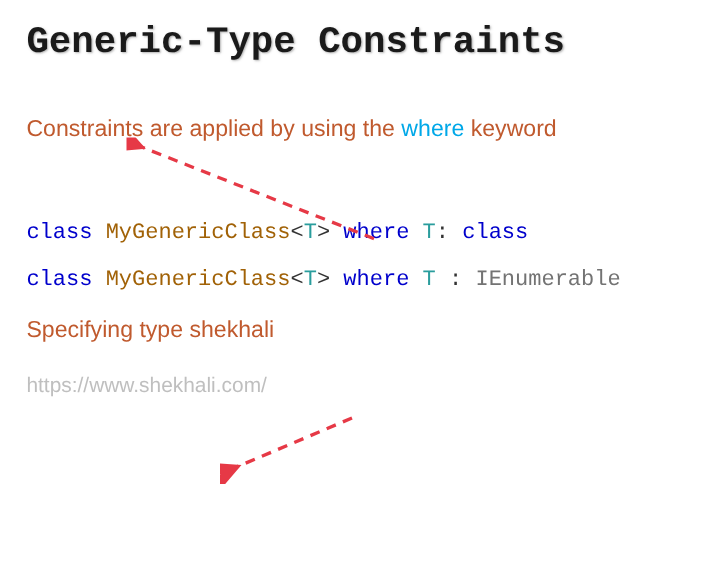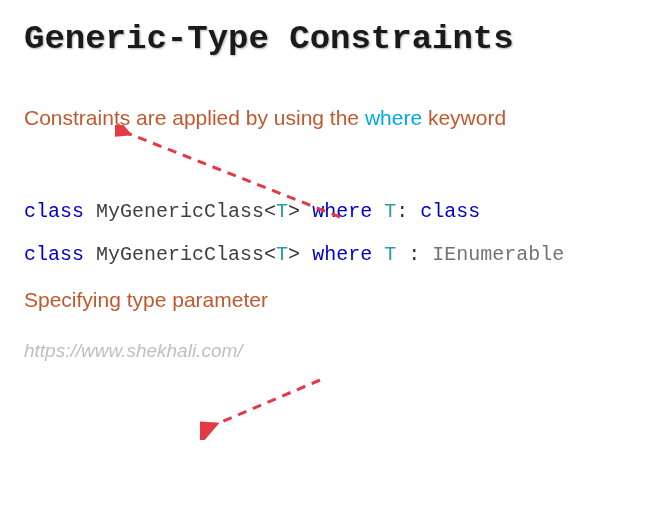--- a/index.html
+++ b/index.html
@@ -29,38 +29,37 @@
       color: #00a8e8;
     }
     .code-block {
       font-family: 'Consolas', 'Courier New', monospace;
       font-size: 20px;
       line-height: 2.15;
       margin-bottom: 12px;
     }
     .code-line { white-space: nowrap; }
     .kw-class { color: #0000cc; }
-    .classname { color: #404040; text-align: right; }
+    .classname { color: #a16207; text-align: right; }
     .angle { color: #333333; }
     .tvar { color: #2a9d9d; }
     .kw-where { color: #0000cc; }
     .kw-constraint { color: #0000cc; }
     .iface { color: #737373; }
     .colon { color: #333333; }
     .paren { color: #333333; }
     .subtitle2 {
       font-size: 21px;
       color: #c05a2e;
       margin-top: 8px;
     }
     .footer-url {
       font-size: 19px;
       color: #bfbfbf;
       margin-top: 28px;
-      font-style: italic;
     }
     .arrow-container {
       position: absolute;
       pointer-events: none;
     }
     .arrow1 { top: 125px; left: 115px; width: 240px; height: 100px; }
     .arrow2 { top: 370px; left: 200px; width: 130px; height: 70px; }
   </style>
 </head>
 <body>
@@ -95,15 +94,15 @@
   <svg width="130" height="70" viewBox="0 0 130 70">
     <defs>
       <marker id="ah2" markerWidth="12" markerHeight="12" refX="2" refY="5" orient="auto" markerUnits="strokeWidth">
         <path d="M0,5 L10,0 L7,5 L10,10 Z" fill="#e63946"></path>
       </marker>
     </defs>
     <line x1="120" y1="10" x2="14" y2="55" stroke="#e63946" stroke-width="3" stroke-dasharray="9,7" marker-end="url(#ah2)"></line>
   </svg>
 </div>
 
-<p class="subtitle2">Specifying type parameter</p>
+<p class="subtitle2">Specifying type shekhali</p>
 
 <p class="footer-url">https://www.shekhali.com/</p>
 
 </body></html>

